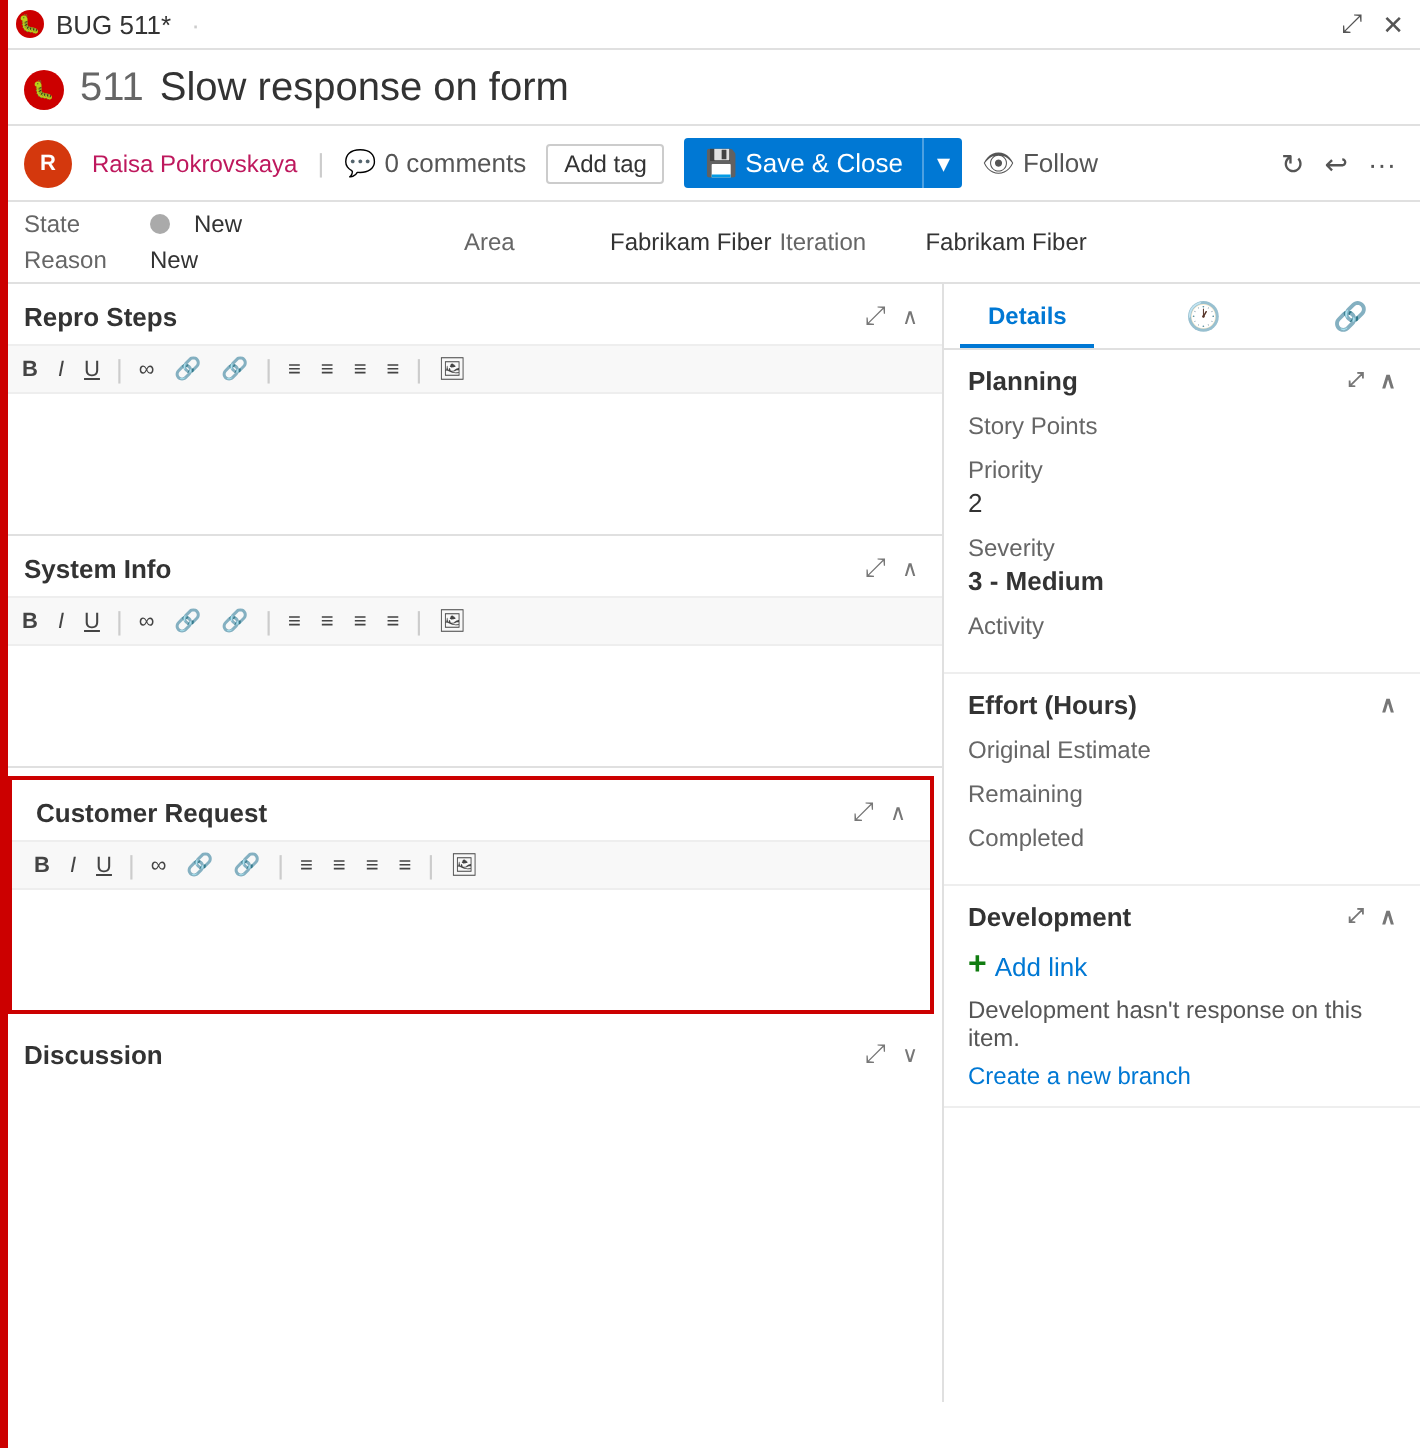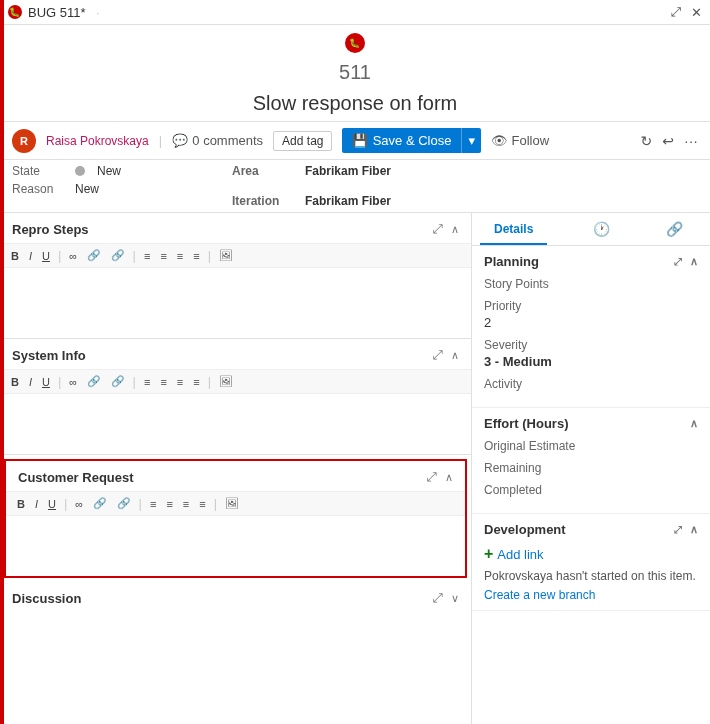--- a/index.html
+++ b/index.html
@@ -21,21 +21,20 @@
     .title-bar-right { display: flex; gap: 10px; align-items: center; }
     .title-bar-right span { font-size: 13px; color: #555; cursor: pointer; }
 
     
     .main-title {
       padding: 8px 12px 6px 12px;
       display: flex;
       align-items: center;
       gap: 8px;
       border-bottom: 1px solid #e0e0e0;
-      flex-direction: column;
     }
     .bug-number { font-size: 20px; color: #666; font-weight: 300; }
     .bug-name { font-size: 20px; color: #333; font-weight: 300; }
 
     
     .toolbar {
       padding: 6px 12px;
       display: flex;
       align-items: center;
       gap: 10px;
@@ -239,21 +238,21 @@
     <div class="meta-item">
       <span class="meta-label">State</span>
       <span class="state-dot"></span>
       <span class="meta-value">New</span>
     </div>
     <div class="meta-item">
       <span class="meta-label">Reason</span>
       <span class="meta-value">New</span>
     </div>
   </div>
-  <div style="display:flex; flex-direction:column; gap:16px;font-weight:bold;">
+  <div style="display:flex; gap:4px;">
     <div class="meta-item">
       <span class="meta-label" style="min-width:65px;">Area</span>
       <span class="meta-value">Fabrikam Fiber</span>
     </div>
     <div class="meta-item">
       <span class="meta-label" style="min-width:65px;">Iteration</span>
       <span class="meta-value">Fabrikam Fiber</span>
     </div>
   </div>
 </div>
@@ -416,18 +415,18 @@
         <span>Development</span>
         <div style="display:flex;gap:8px;align-items:center;">
           <span style="font-size:10px;color:#777;">⤢</span>
           <span class="chevron">∧</span>
         </div>
       </div>
       <div class="add-link">
         <span class="add-link-plus">+</span>
         <span>Add link</span>
       </div>
-      <div class="dev-text">Pokrovskaya hasn't started on this item.</div>
+      <div class="dev-text">Development hasn't response on this item.</div>
       <a class="create-branch-link" href="#">Create a new branch</a>
     </div>
 
   </div>
 </div>
 
 </body></html>

